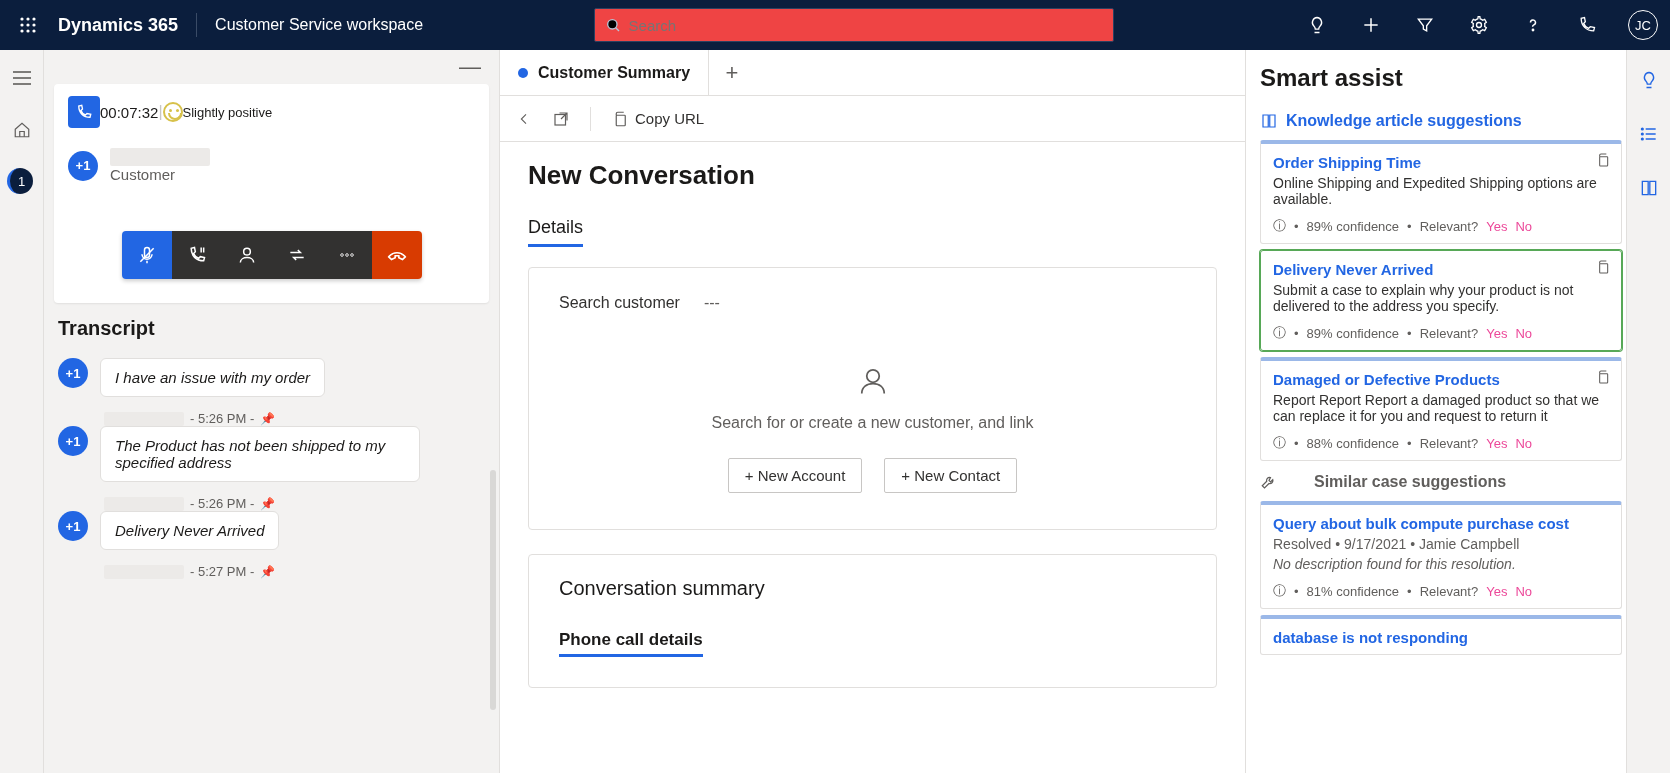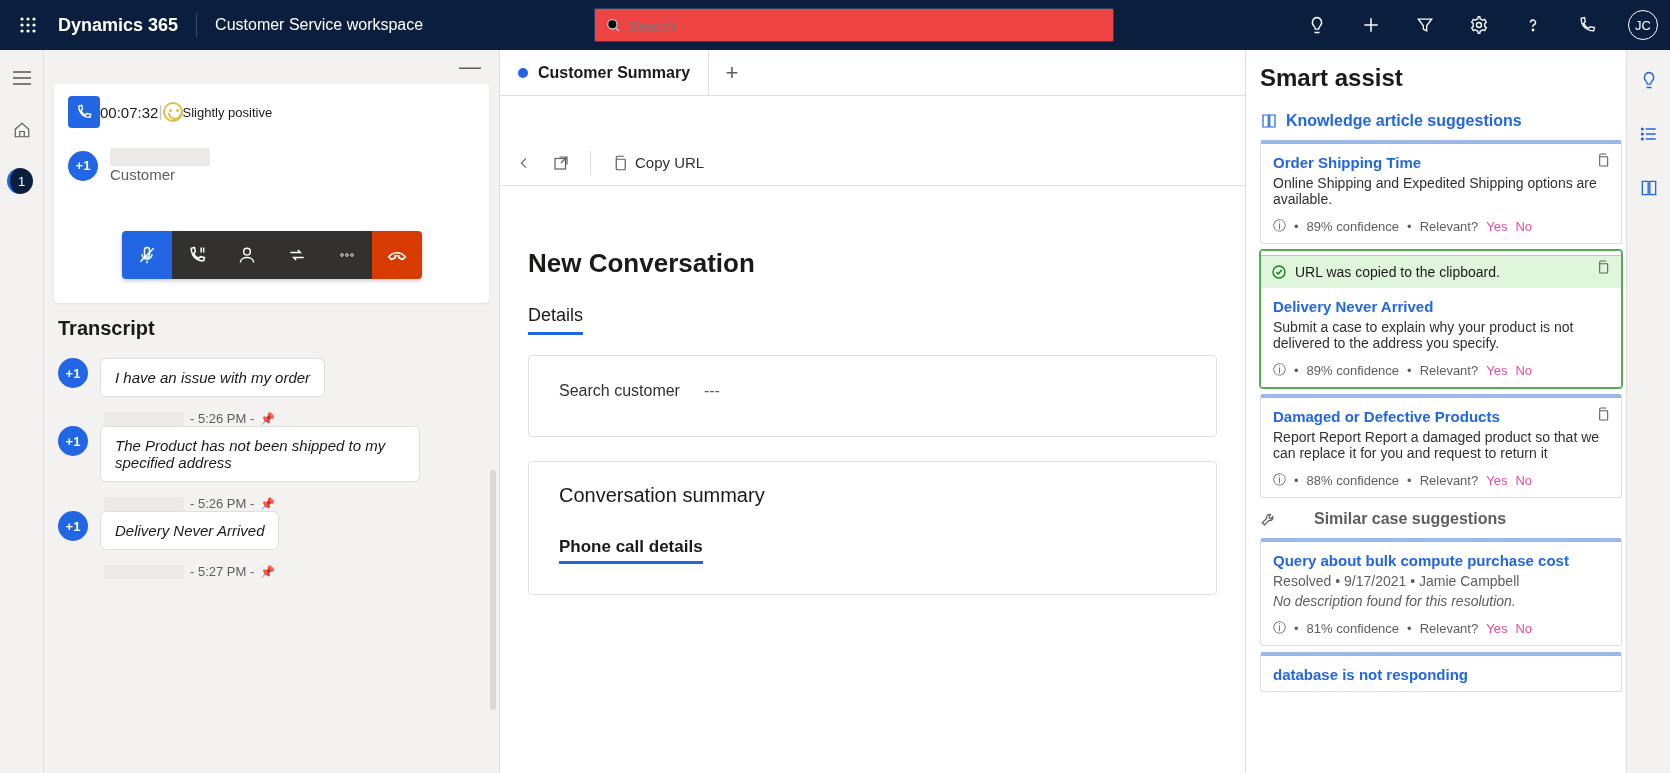--- a/index.html
+++ b/index.html
@@ -50,21 +50,21 @@
   .ctrl.red { background:#d83b01; }
   .ctrl svg { stroke:#fff; fill:none; }
   .transcript { padding:4px 14px 10px 14px; flex:1; overflow:auto; }
   .transcript h2 { font-size:20px; font-weight:600; margin-bottom:18px; }
   .msg { display:flex; gap:12px; margin-bottom:14px; }
   .bubble { background:#fff; border:1px solid #e1dfdd; border-radius:6px; padding:10px 14px; max-width:320px; font-style:italic; font-size:15px; }
   .meta { display:flex; align-items:center; gap:6px; font-size:13px; color:#605e5c; margin:2px 0 0 46px; }
   .meta .redact { width:80px; height:14px; }
   .meta .pin { font-size:12px; }
   
-  .main { flex:1; display:flex; flex-direction:column; border-right:1px solid #e1dfdd;gap:44px; }
+  .main { flex:1; display:flex; flex-direction:column; border-right:1px solid #e1dfdd; }
   .tabs { height:46px; display:flex; align-items:center; border-bottom:1px solid #e1dfdd; }
   .tab { display:flex; align-items:center; gap:10px; padding:0 18px; height:100%; font-size:16px; font-weight:600; }
   .tab .dot { width:10px; height:10px; background:#2266e3; border-radius:50%; }
   .tabsep { width:1px; height:100%; background:#e1dfdd; }
   .addtab { width:46px; display:flex; align-items:center; justify-content:center; font-size:22px; color:#605e5c; cursor:pointer; }
   .cmdbar { height:46px; display:flex; align-items:center; gap:20px; padding:0 16px; border-bottom:1px solid #e1dfdd; }
   .cmdbtn { display:flex; align-items:center; gap:6px; color:#323130; cursor:pointer; font-size:15px; }
   .cmdbtn svg { stroke:#605e5c; fill:none; }
   .mainbody { padding:18px 28px; overflow:auto; flex:1; }
   .mainbody h1 { font-size:26px; font-weight:600; }
@@ -322,20 +322,31 @@
     </div>
     <div class="mainbody">
       <h1>New Conversation</h1>
       <div class="subtab">Details</div>
 
       <div class="panel">
         <div class="searchcust">
           <span>Search customer</span>
           <span class="dash">---</span>
         </div>
+        <div class="empty">
+          <svg width="30" height="30" viewBox="0 0 24 24" stroke-width="1.4">
+              <circle cx="12" cy="8" r="5"></circle>
+              <path d="M3 22c0-5 4-8 9-8s9 3 9 8"></path>
+            </svg>
+          <p>Search for or create a new customer, and link</p>
+          <div class="newbtns">
+            <button class="newbtn">+ New Account</button>
+            <button class="newbtn">+ New Contact</button>
+          </div>
+        </div>
       </div>
 
       <div class="panel2">
         <h3>Conversation summary</h3>
         <div class="phdet">Phone call details</div>
       </div>
     </div>
   </div>
 
   <div class="assist">
@@ -359,27 +370,20 @@
           <span>•</span>
           <span>89% confidence</span>
           <span>•</span>
           <span>Relevant?</span>
           <span class="yn">Yes</span>
           <span class="yn">No</span>
         </div>
     </div>
 
     <div class="kbcard active">
-      <div class="toast">
-        <svg width="16" height="16" viewBox="0 0 24 24" stroke-width="2">
-            <circle cx="12" cy="12" r="9"></circle>
-            <path d="M8 12l3 3 5-6"></path>
-          </svg>
-        <span>URL was copied to the clipboard.</span>
-      </div>
       <div class="copyicon"><svg width="16" height="16" viewBox="0 0 24 24" stroke-width="1.6">
             <rect x="7" y="7" width="12" height="14" rx="1"></rect>
             <path d="M7 7V5a2 2 0 0 1 2-2h8"></path>
           </svg></div>
       <div class="kbtitle">Delivery Never Arrived</div>
       <div class="kbdesc">Submit a case to explain why your product is not delivered to the address you specify.</div>
       <div class="kbmeta">
           <span>ⓘ</span>
           <span>•</span>
           <span>89% confidence</span>

